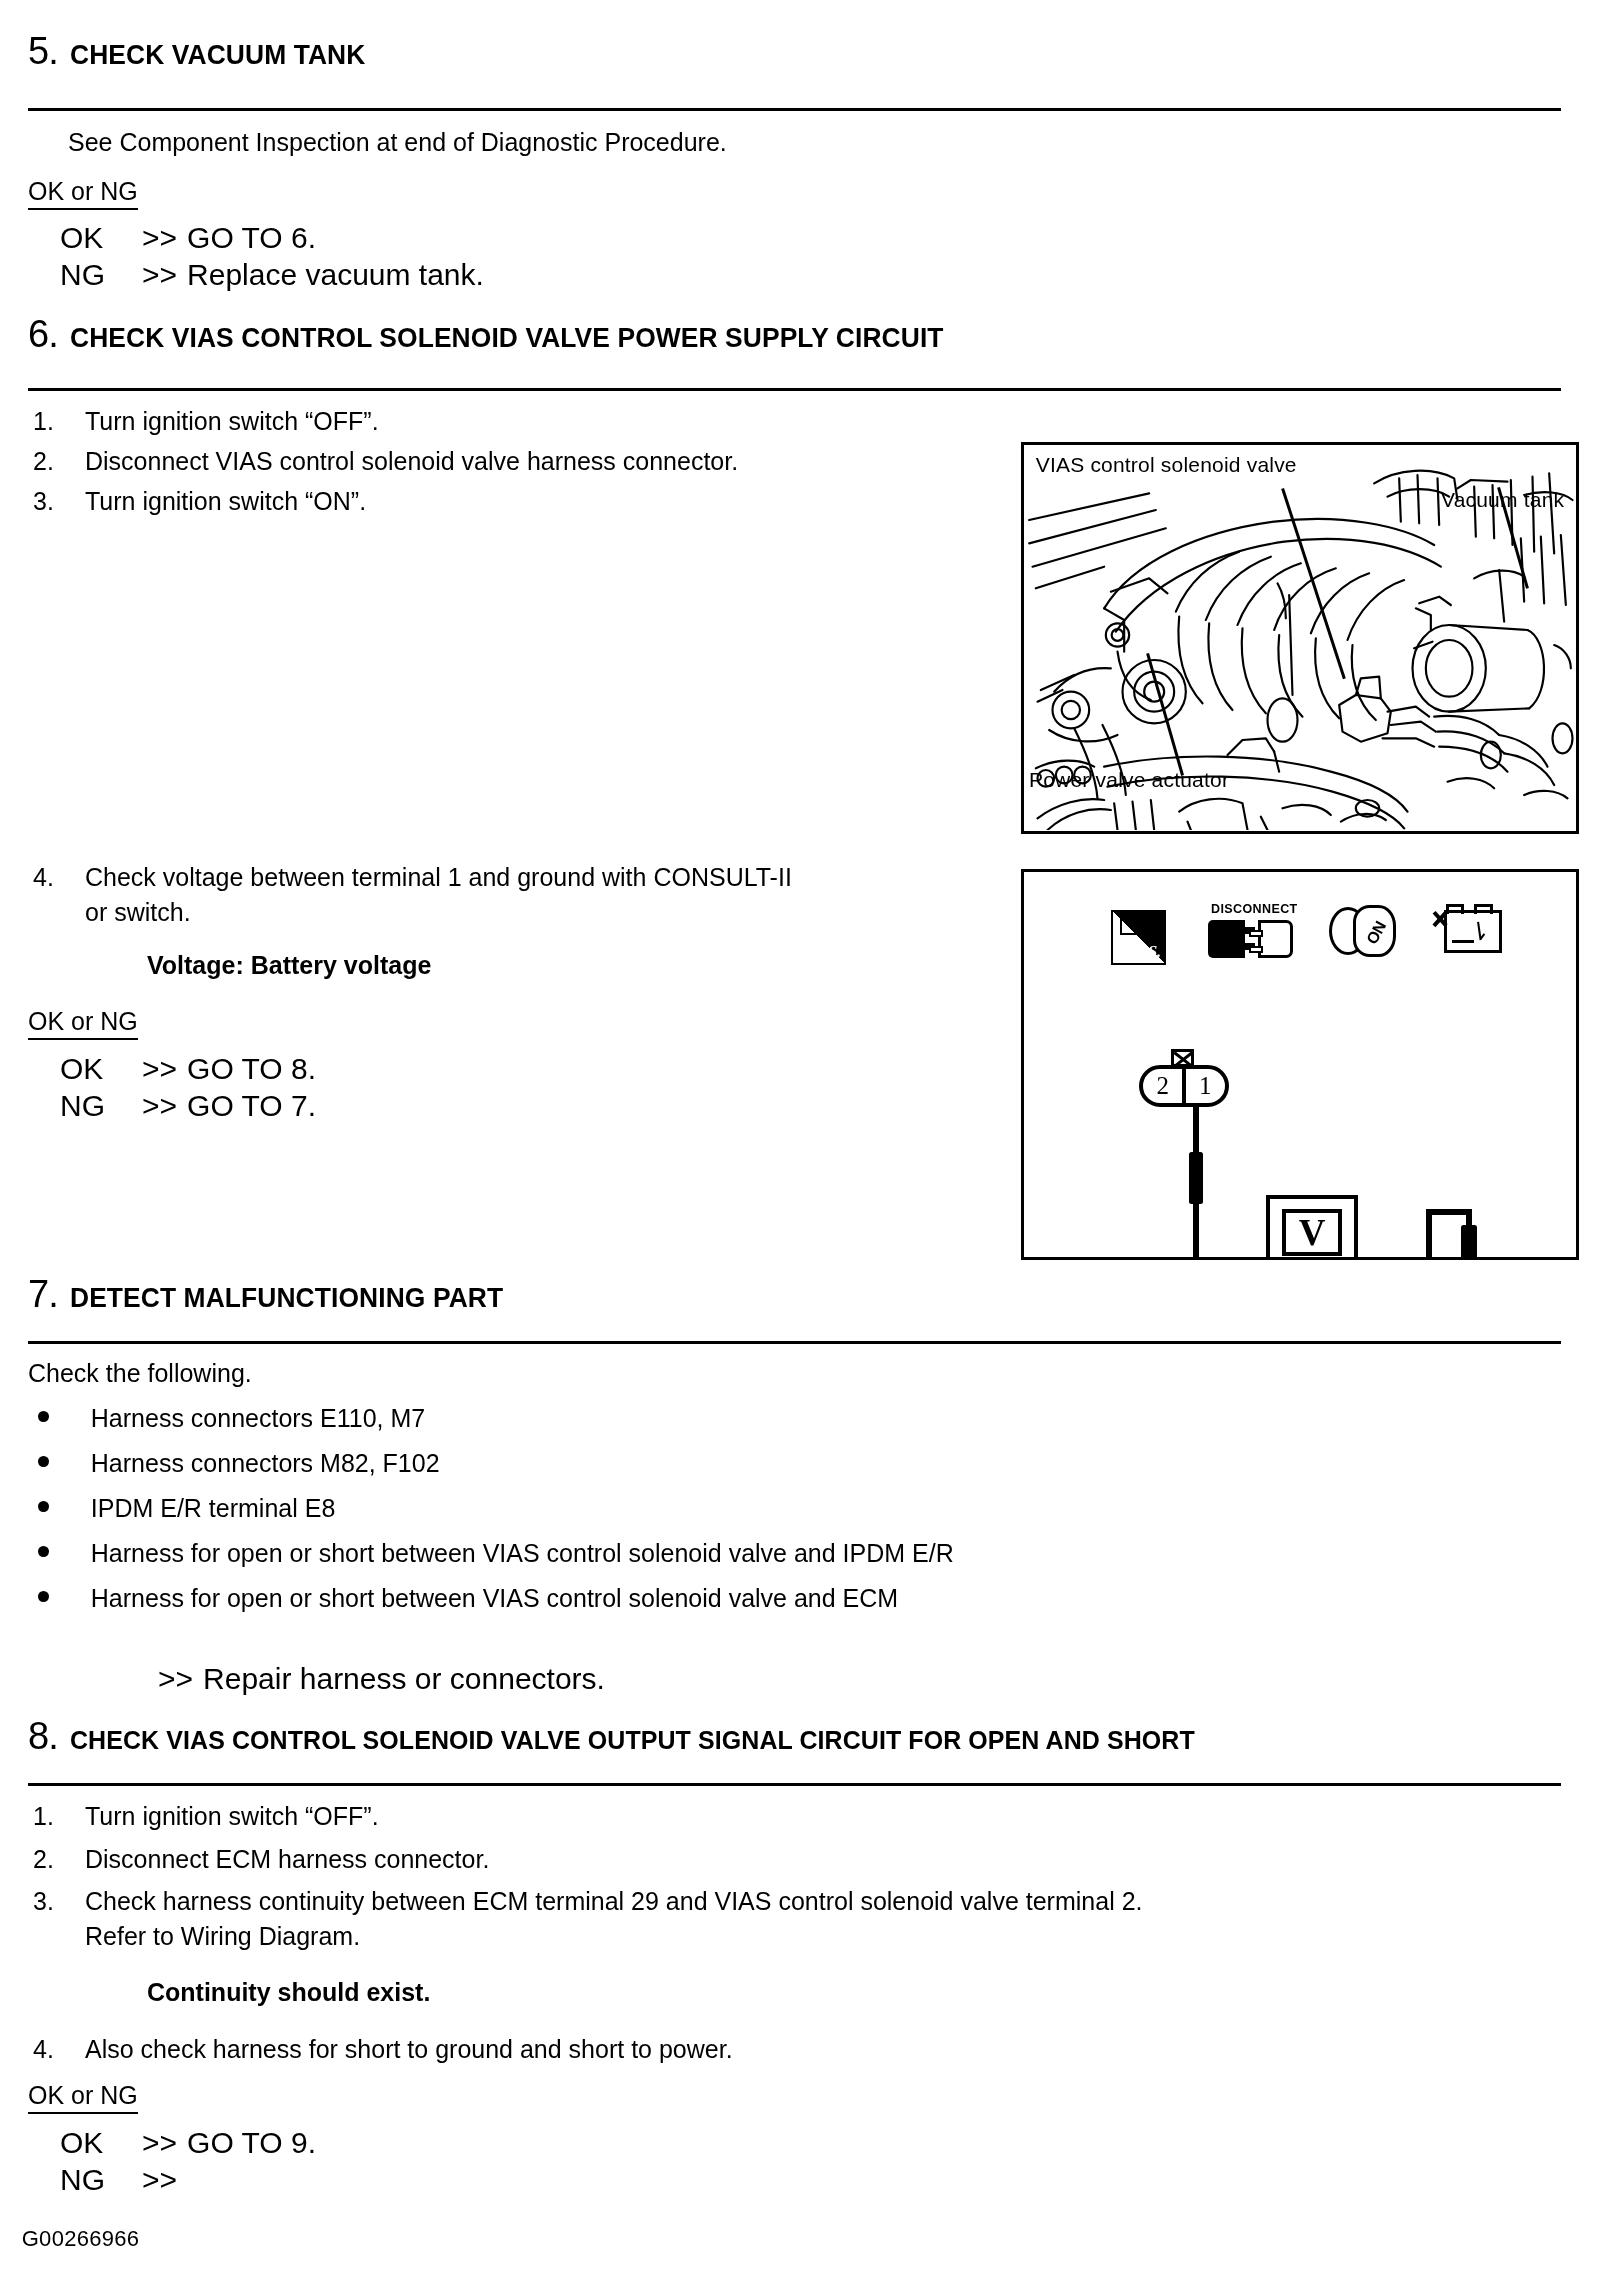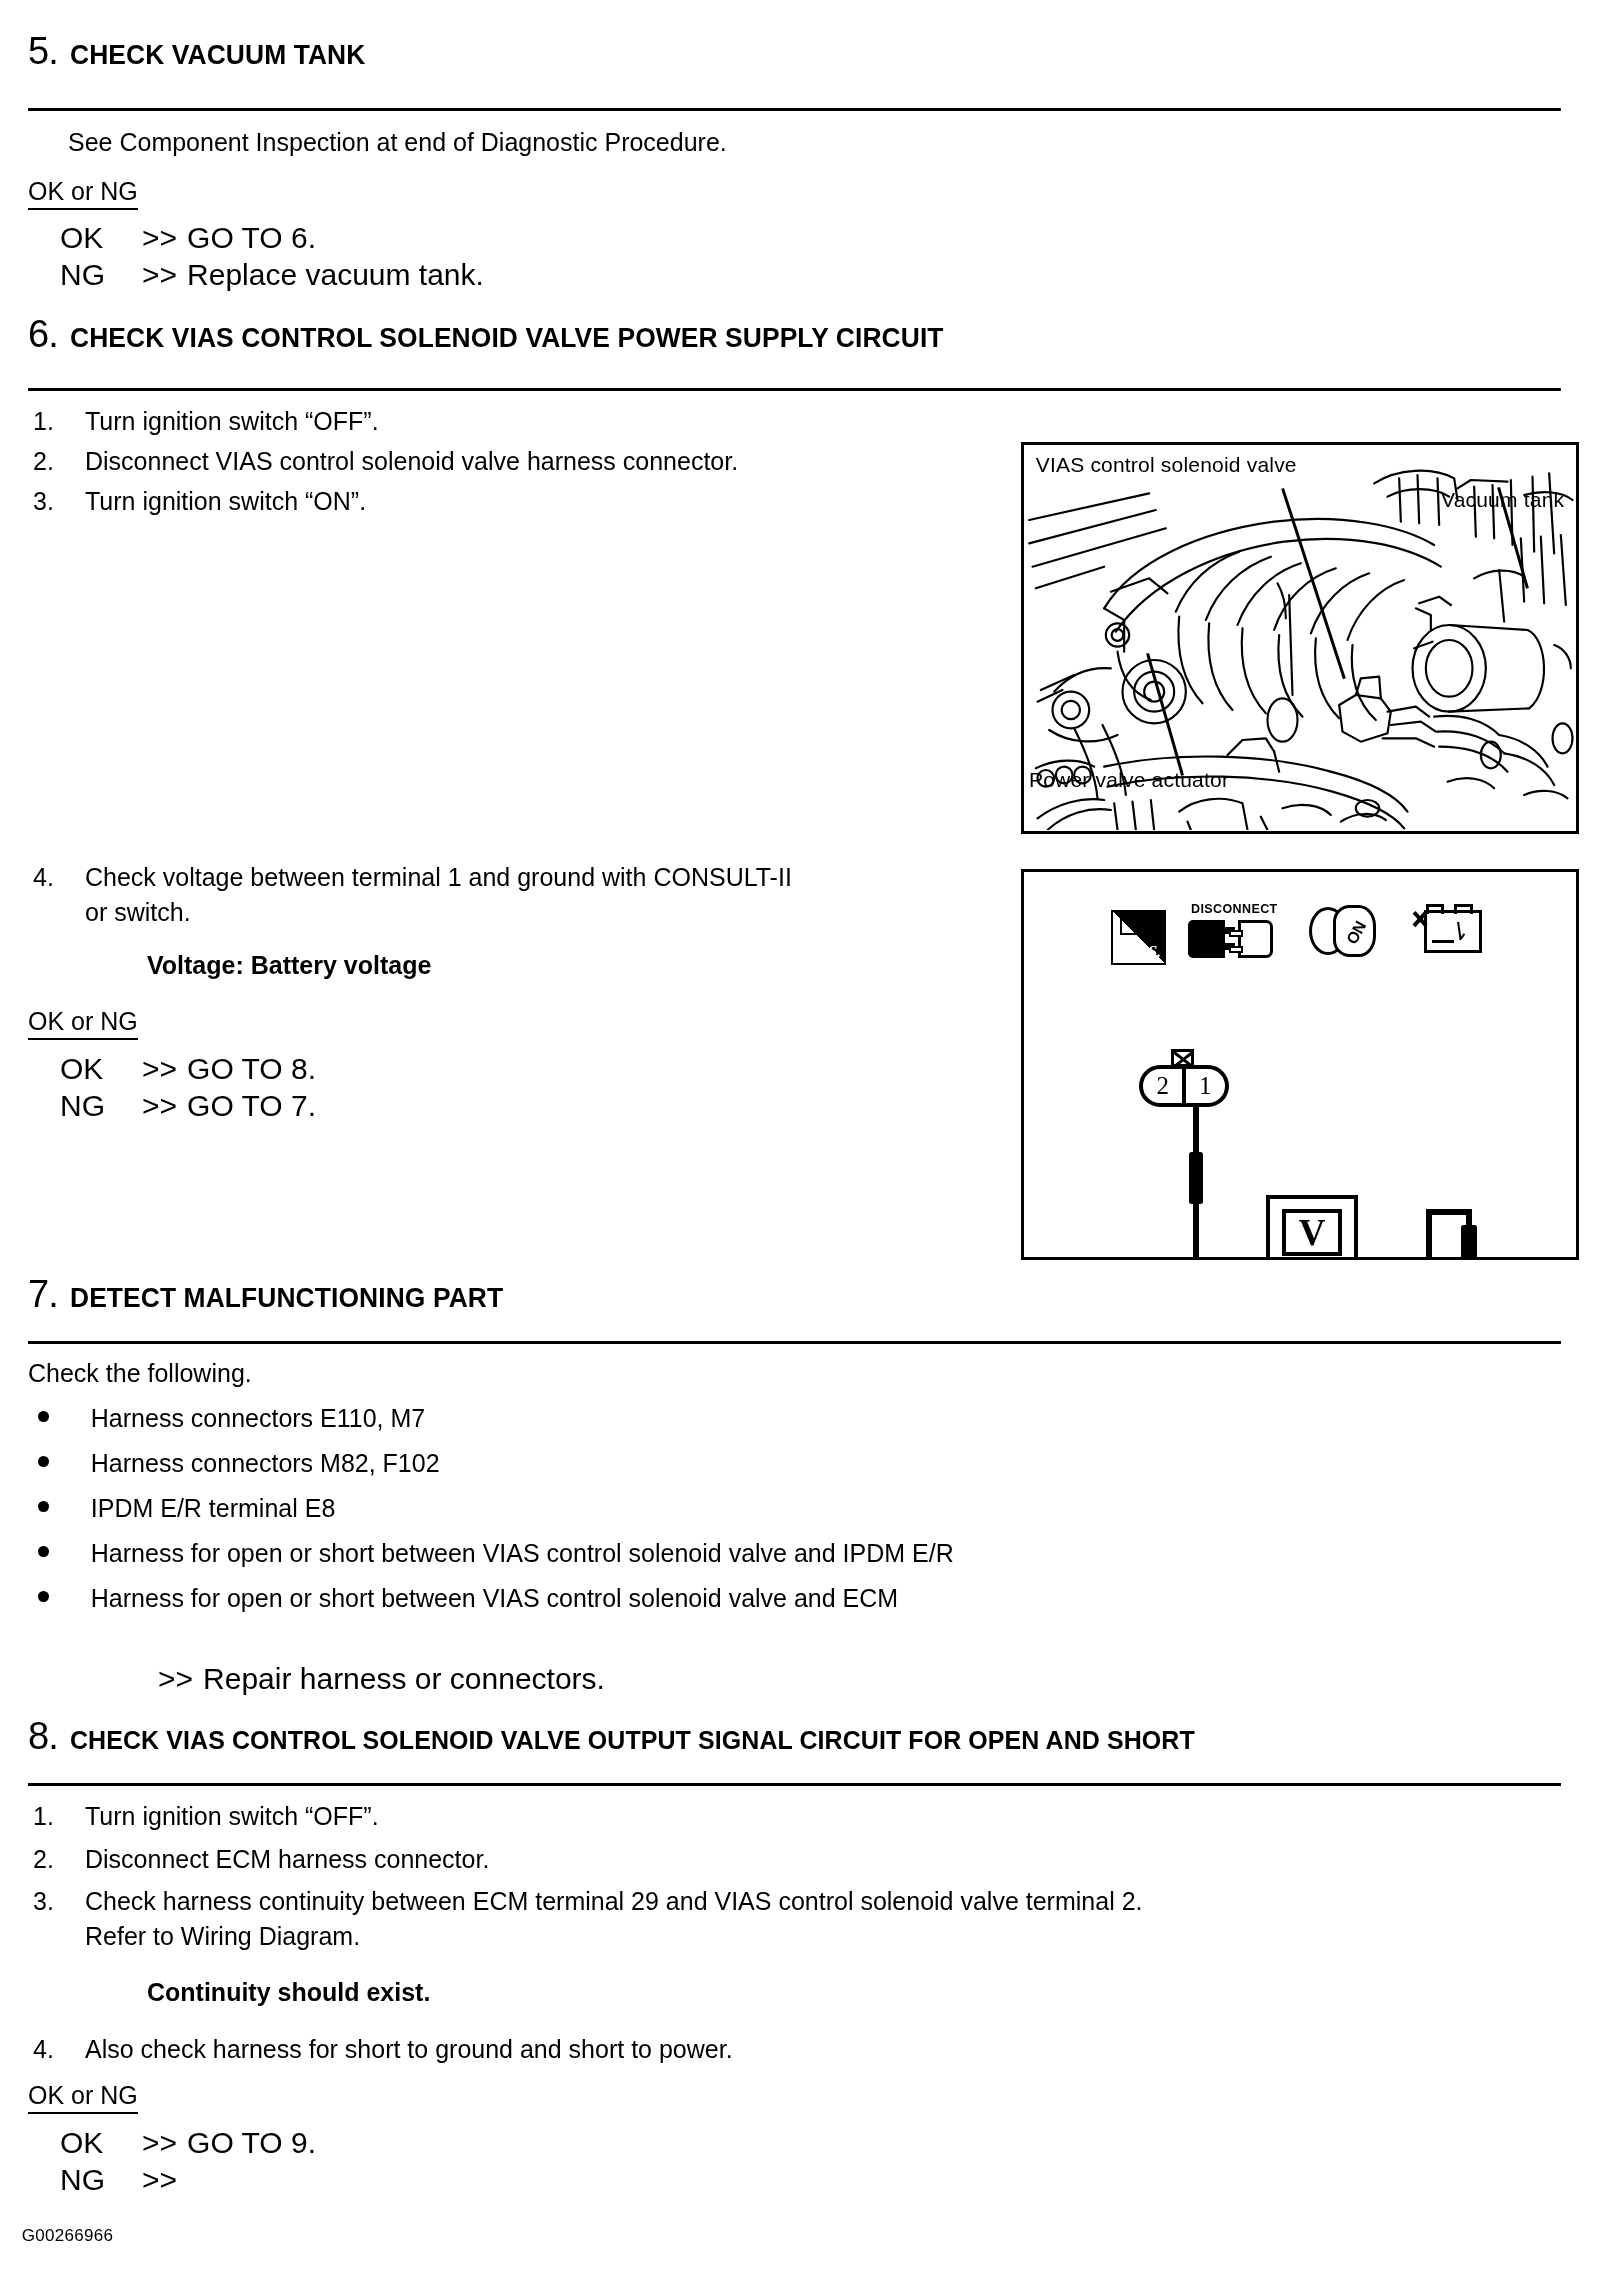--- a/index.html
+++ b/index.html
@@ -353,21 +353,21 @@
     align-items: center;
     justify-content: center;
     font-size: 37px;
     font-weight: bold;
     font-family: "Liberation Serif", serif;
     line-height: 1;
   }
 
   .footer-code {
     position: absolute;
-    font-size: 17px;
+    font-size: 22px;
     letter-spacing: 0.3px;
     white-space: nowrap;
   }
 </style>
 </head>
 <body>
 
 <div class="page">
 
   <div class="step-head" style="left:28px; top:30px;">
@@ -559,21 +559,21 @@
     <span class="res-key">NG</span>
     <span>&gt;&gt;</span>
     <span style="width:10px;display:inline-block;"></span>
     <span>GO TO 7.</span>
   </div>
 
   <div class="fig-box" style="left:1021px; top:869px; width:558px; height:391px;">
 
     <div class="icon-row" style="left:87px; top:30px;">
 
-      <div class="ic" style="margin-right:20px;font-style:italic;">
+      <div class="ic" style="margin-right:40px;font-style:italic;">
         <div class="ic-ts">
           <div class="ts-hand2"></div>
           <div class="ts-hand3"></div>
           <div class="ts-hand"></div>
           <div class="ts-text">T.S.</div>
         </div>
       </div>
 
       <div class="ic ic-disc" style="margin-right:21.7px;">
         <div class="disc-word">DISCONNECT</div>

